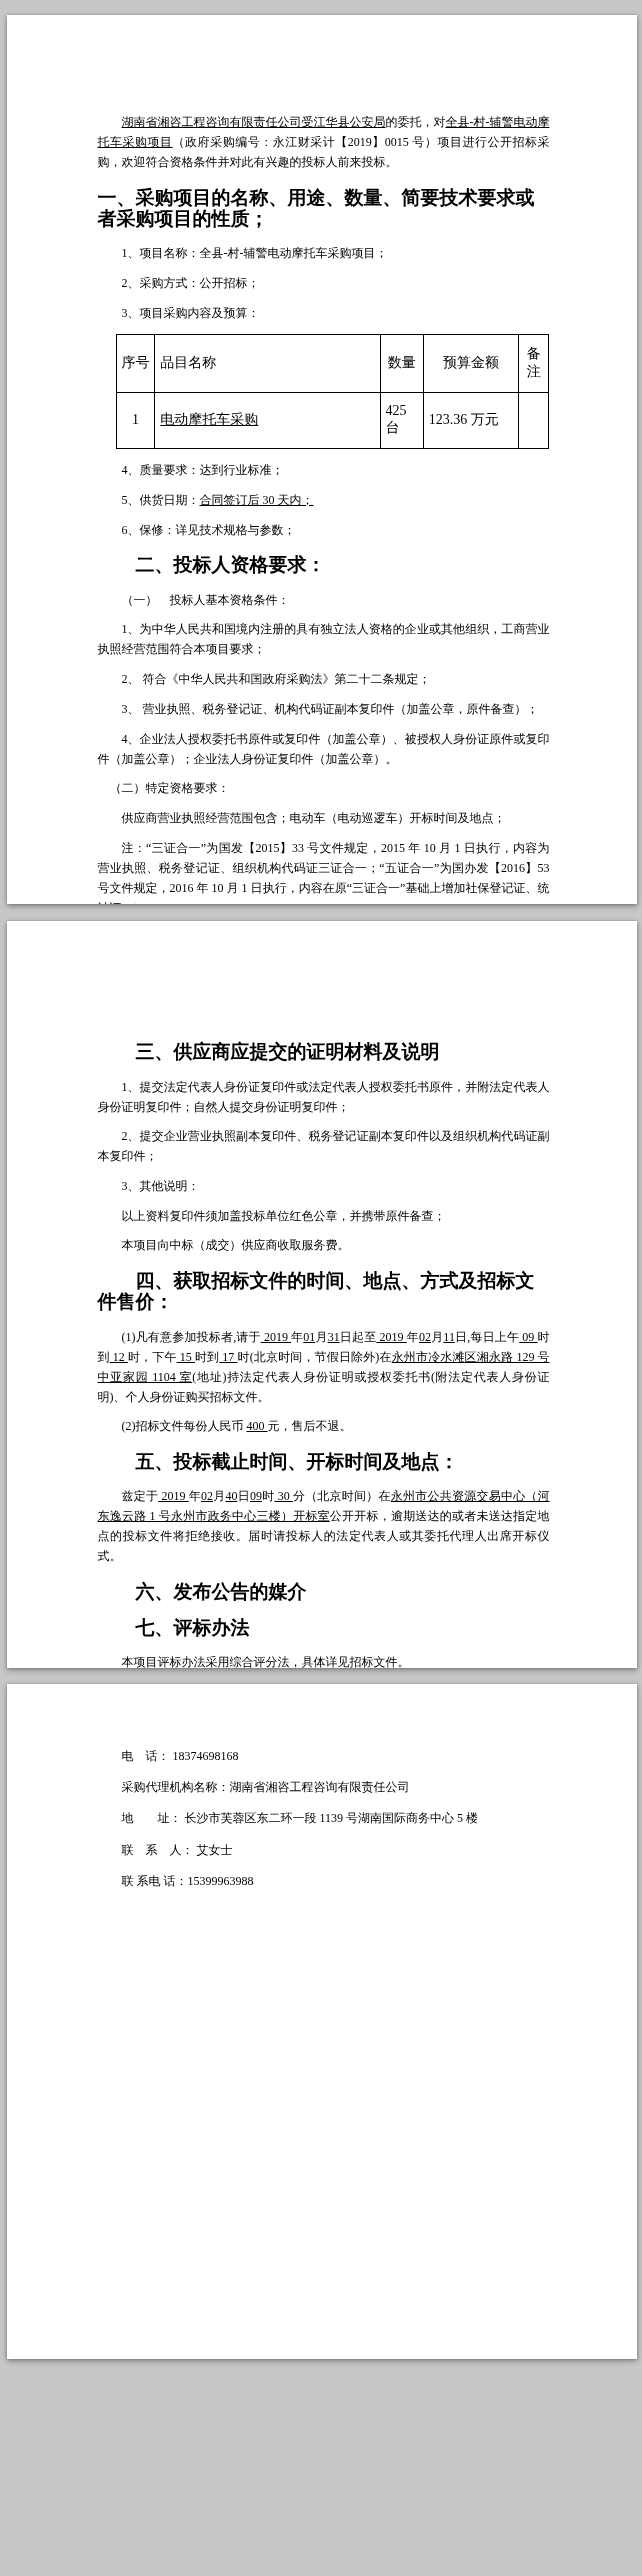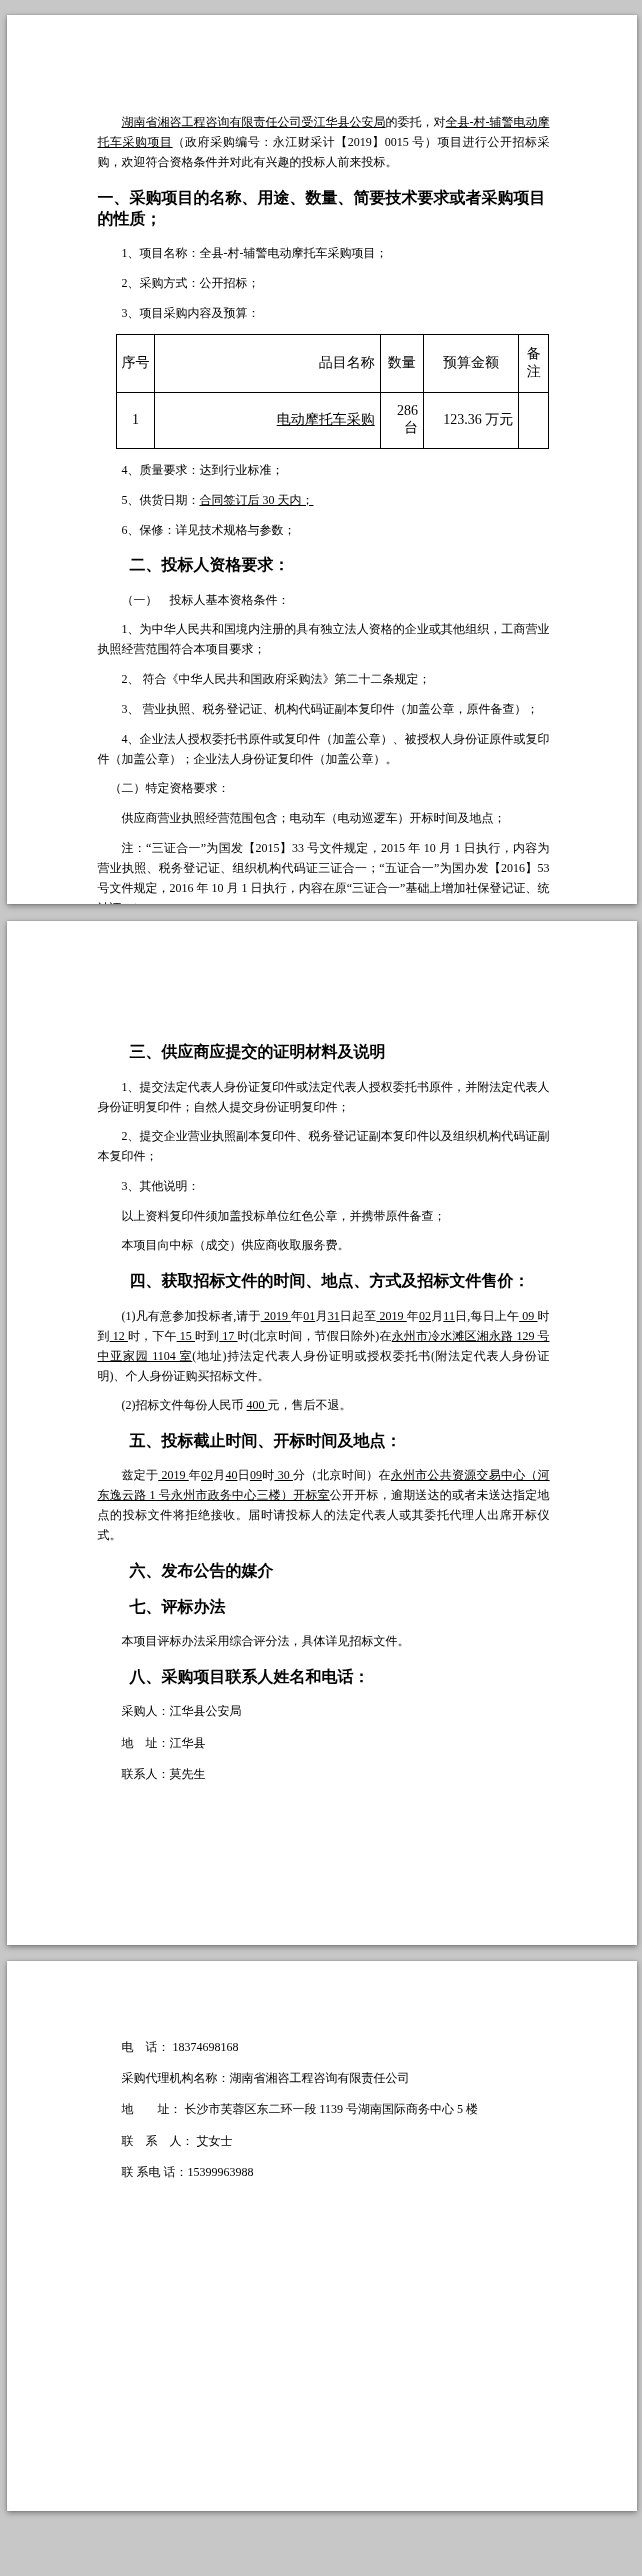--- a/index.html
+++ b/index.html
@@ -15,51 +15,51 @@
     box-sizing: border-box;
     width: 630px;
     margin: 0 auto;
     background: #ffffff;
     box-shadow: 0 1.6px 5.7px rgba(0,0,0,0.38), 0 0 1.6px rgba(0,0,0,0.25);
     padding-left: 91px;
     padding-right: 87px;
     overflow: hidden;
   }
   .page1 { margin-top: 15.4px; height: 889px; padding-top: 87px; margin-bottom: 17px; }
-  .page2 { height: 1024px; padding-top: 105px; margin-bottom: 16px; }
-  .page3 { height: 550px; padding-top: 64px; }
+  .page2 { height: 747px; padding-top: 105px; margin-bottom: 16px; }
+  .page3 { height: 675px; padding-top: 50px; }
   .para {
     font-size: 12px;
     line-height: 20px;
     margin: 9.7px 0;
     text-align: justify;
   }
   .indent { text-indent: 2em; }
   .indent1 { text-indent: 1em; }
   .heading {
-    font-size: 16px;
+    font-size: 19px;
     font-weight: bold;
     line-height: 21px;
     margin: 14.6px 0;
     text-indent: 2em;
   }
   .heading.flush { text-indent: 0; }
   .u { text-decoration: underline; }
   .contact { margin: 11.3px 0; text-indent: 2em; }
   table.budget {
     border-collapse: collapse;
     width: 96%;
     margin: 11.3px 0 11.3px 18px;
     font-size: 14px;
   }
   table.budget th, table.budget td {
     border: 0.8px solid #000;
     padding: 10.5px 4.9px;
     font-weight: normal;
-    text-align: right;
+    text-align: left;
   }
   table.budget th.c, table.budget td.c { text-align: center; }
   col.col-no { width: 9%; }
   col.col-item { width: 52%; }
   col.col-qty { width: 10%; }
   col.col-budget { width: 22%; }
   col.col-note { width: 7%; }
 </style>
 </head>
 <body>
@@ -85,21 +85,21 @@
         <th>品目名称</th>
         <th class="c">数量</th>
         <th class="c">预算金额</th>
         <th class="c">备注</th>
       </tr>
     </thead>
     <tbody>
       <tr>
         <td class="c">1</td>
         <td><span class="u">电动摩托车采购</span></td>
-        <td>286 台</td>
+        <td>425 台</td>
         <td>123.36 万元</td>
         <td></td>
       </tr>
     </tbody>
   </table>
 
   <p class="para indent">4、质量要求：达到行业标准；</p>
   <p class="para indent"><span>5、供货日期：</span><span class="u">合同签订后 30 天内；</span></p>
   <p class="para indent">6、保修：详见技术规格与参数；</p>
   <p class="heading">二、投标人资格要求：</p>

